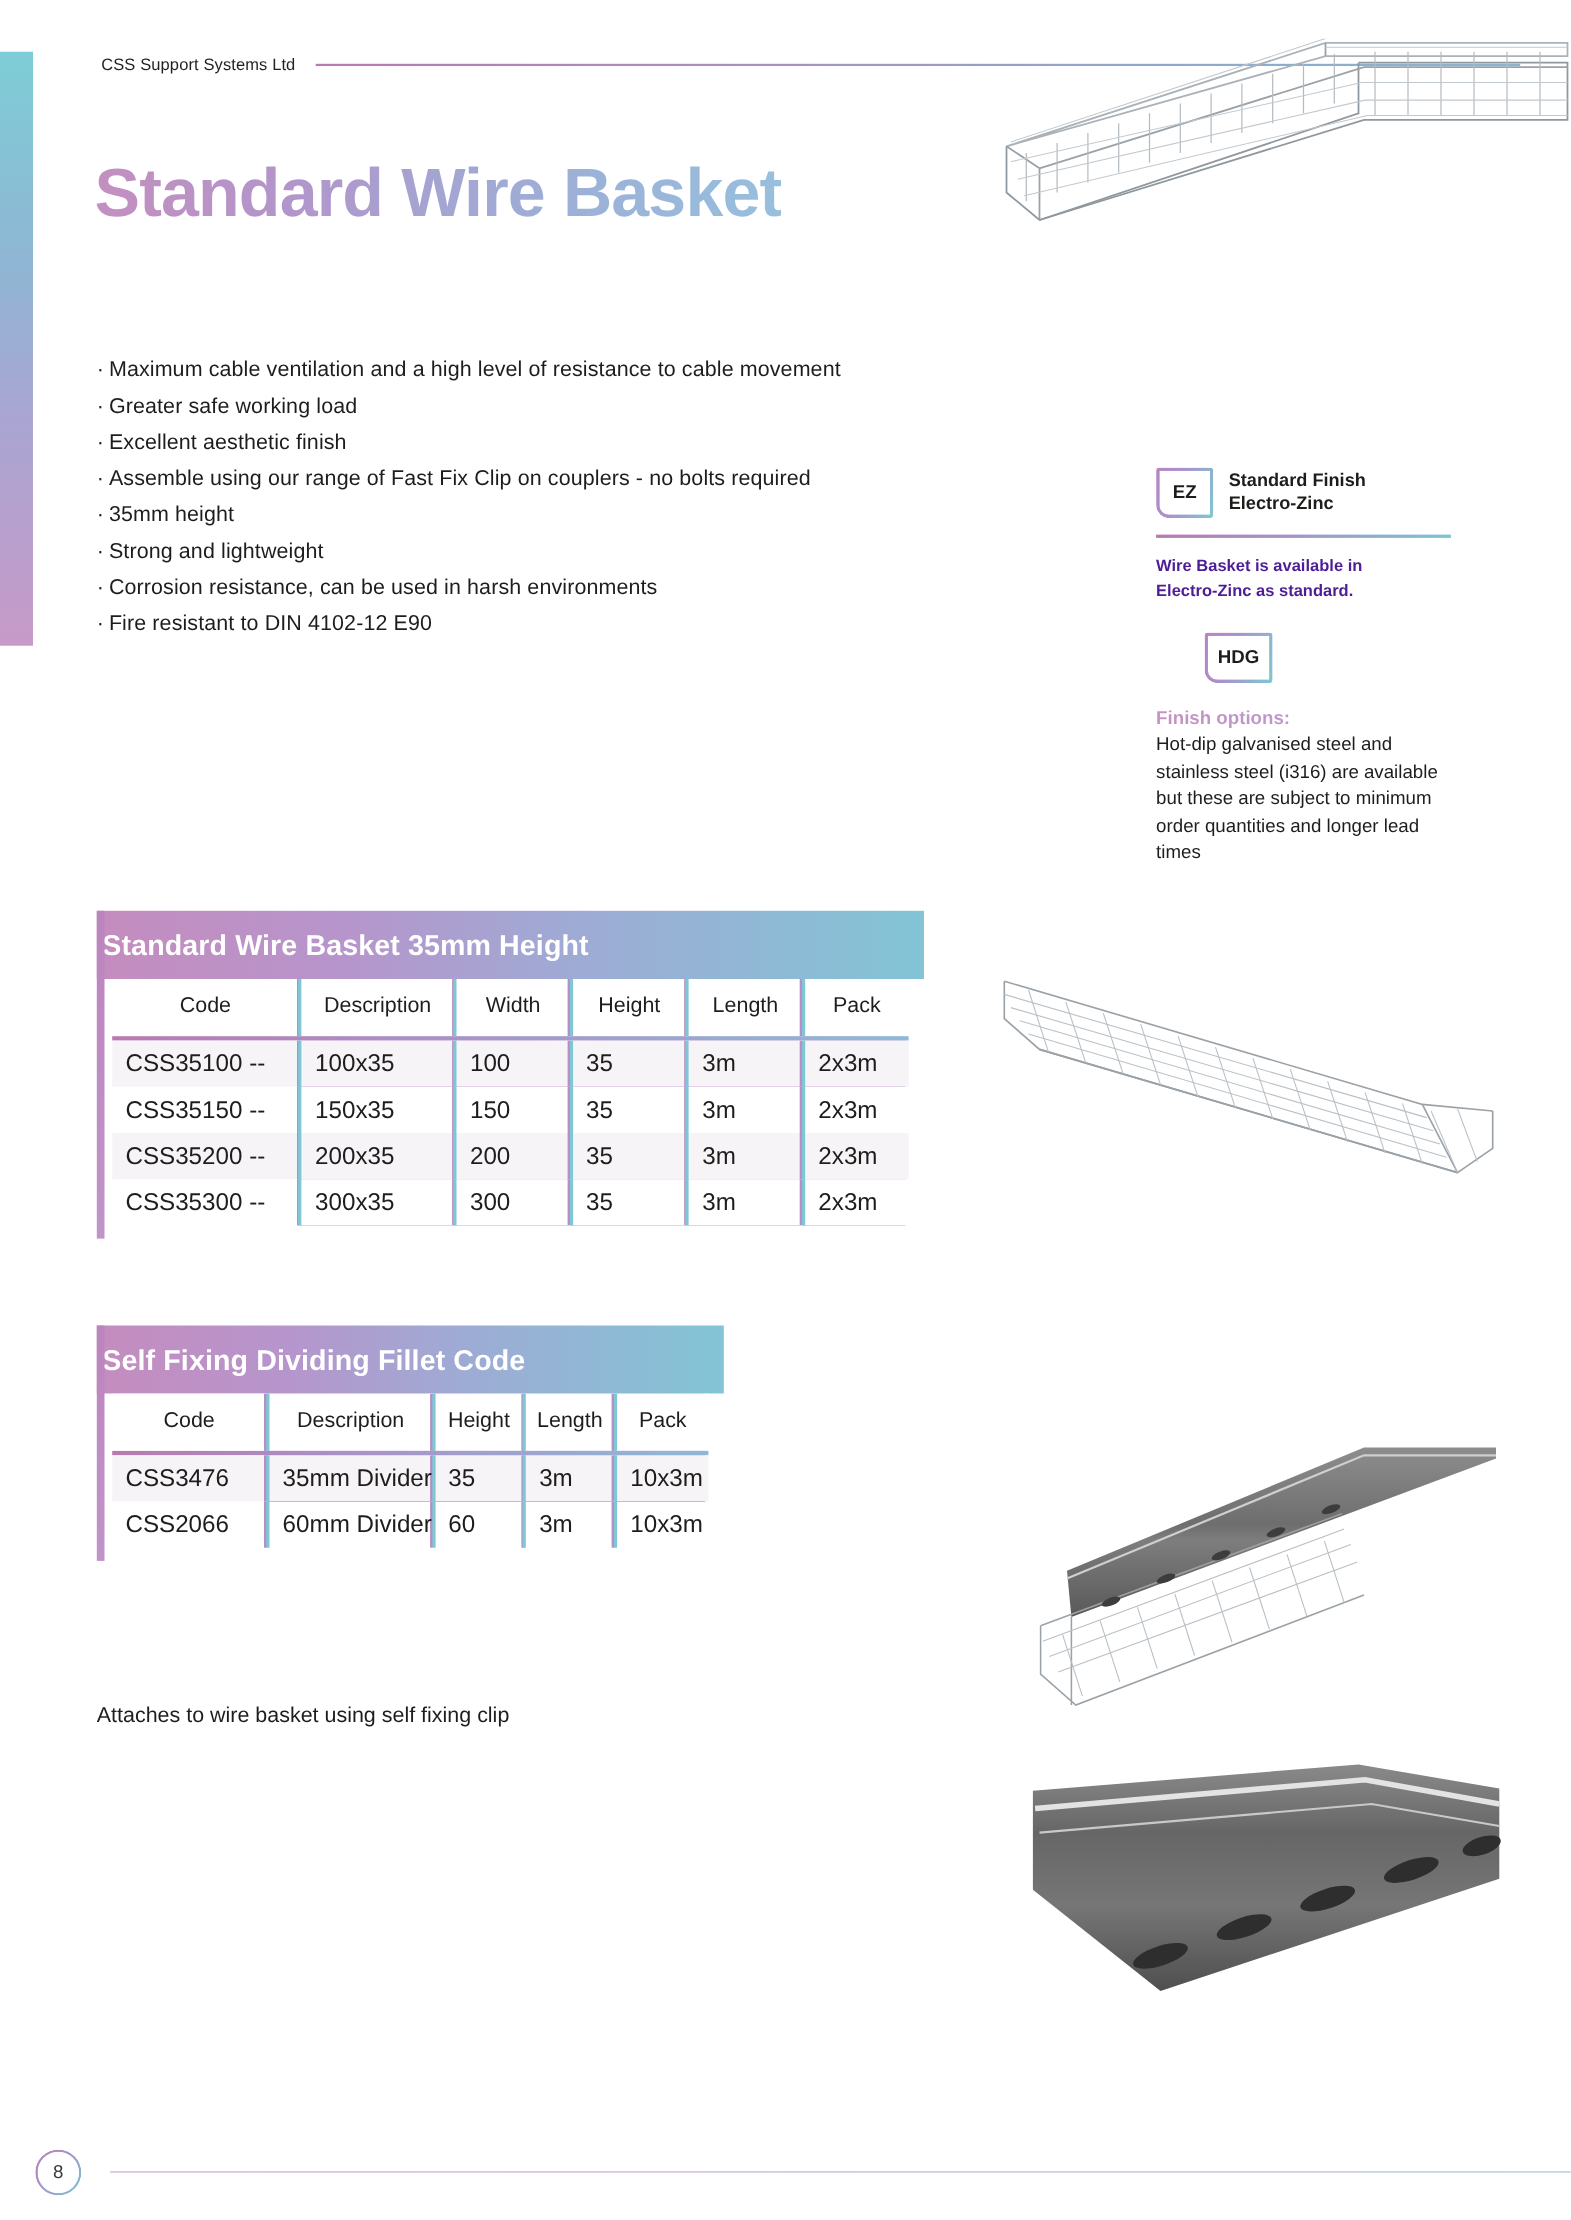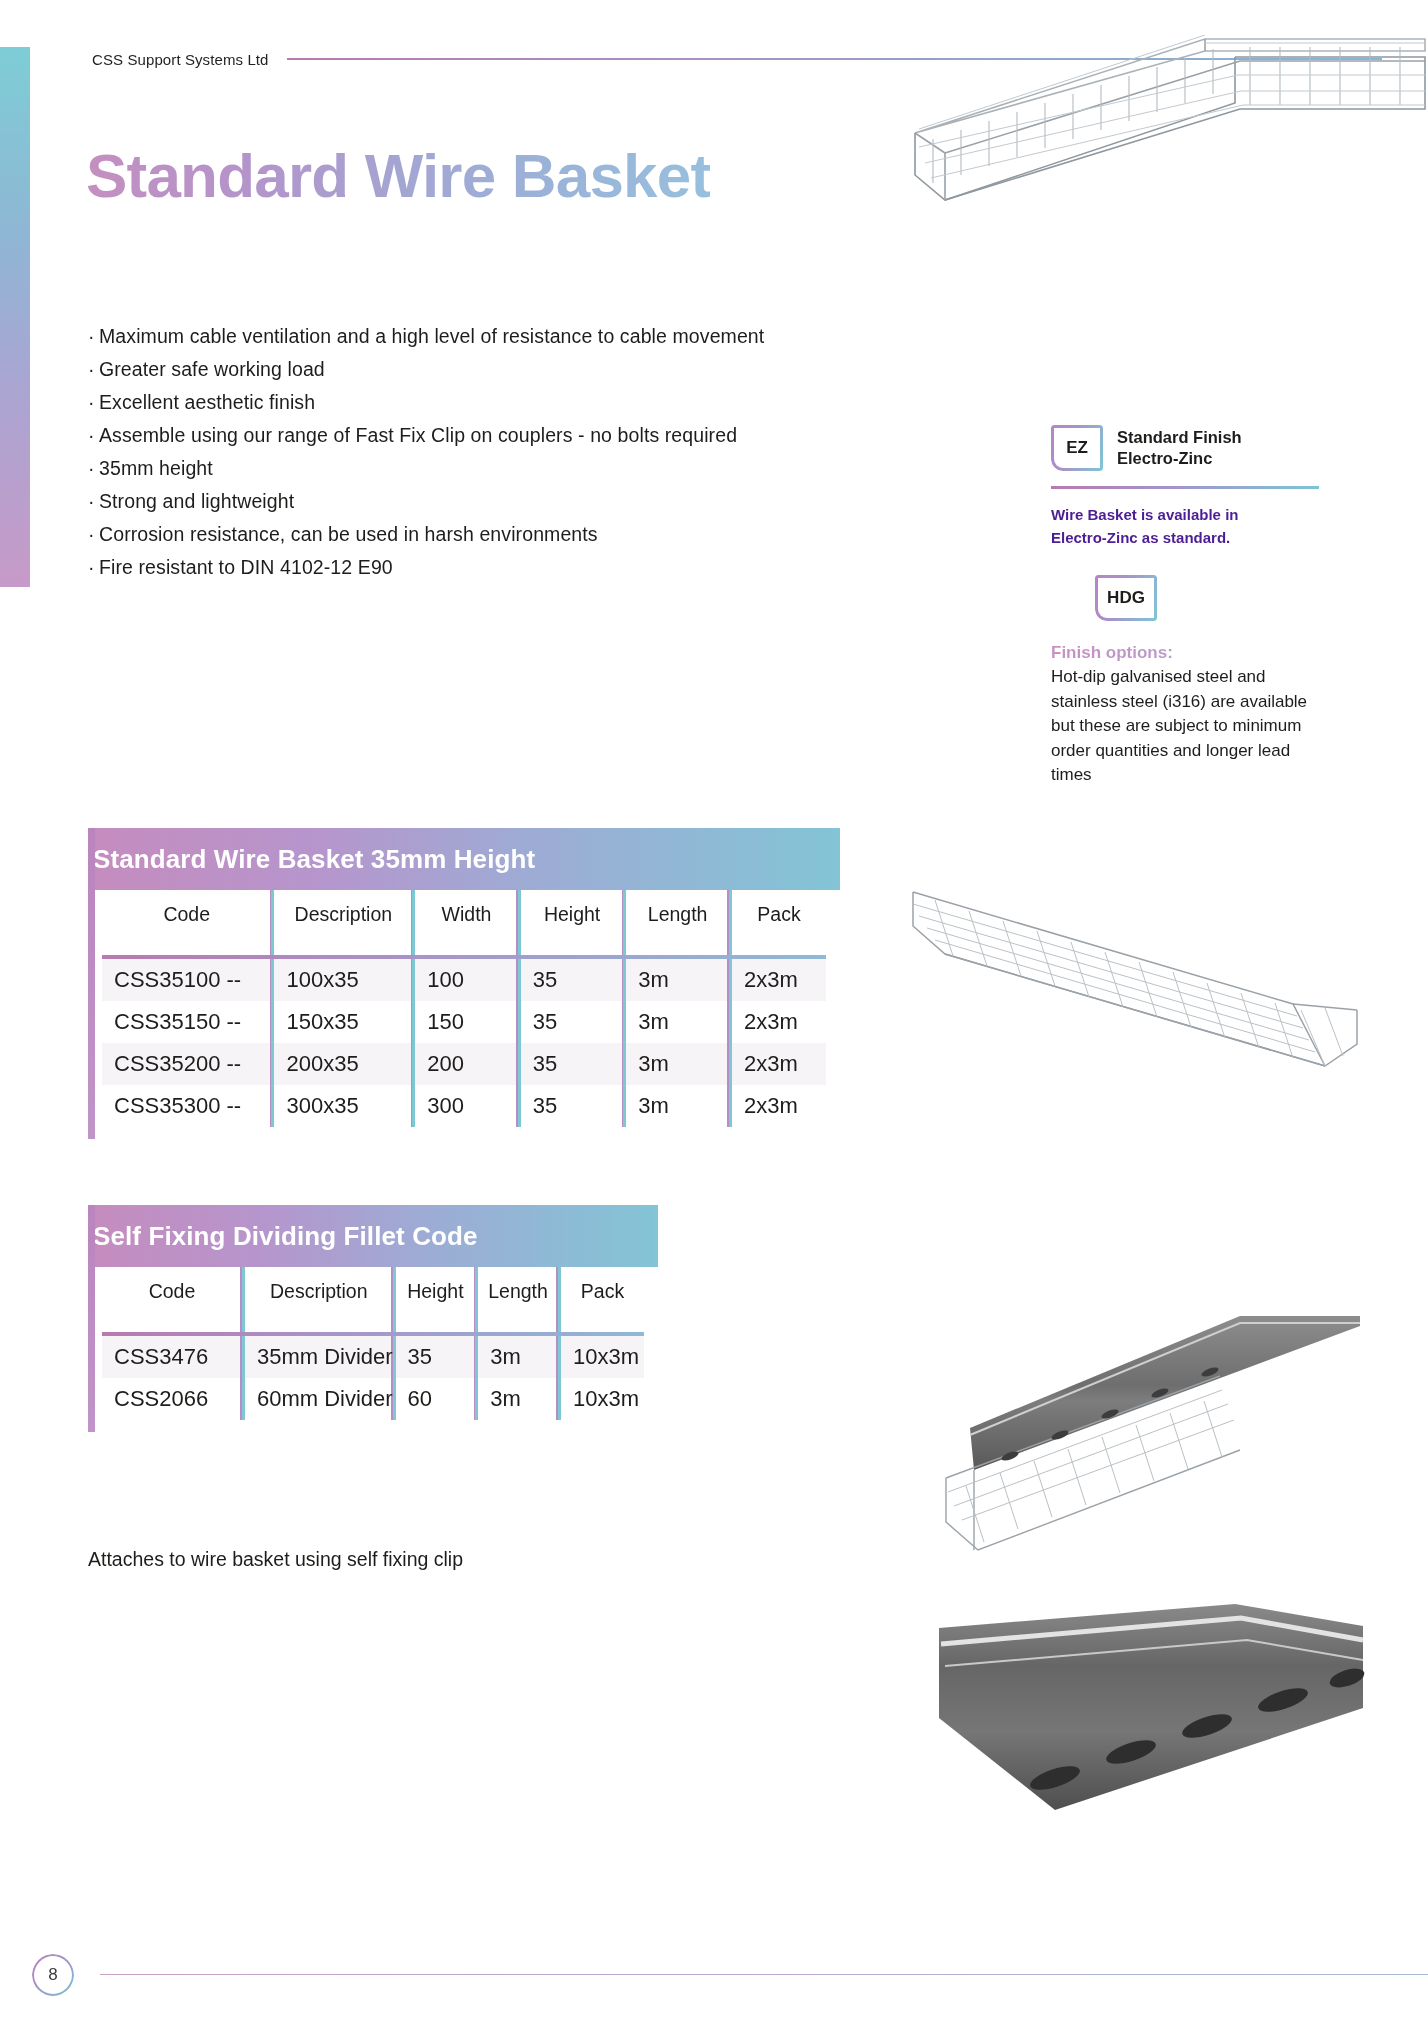--- a/index.html
+++ b/index.html
@@ -97,21 +97,21 @@
   .tbl-block { position: absolute; }
   .tbl-title {
     color: #ffffff; font-size: 26px; font-weight: 700; letter-spacing: .1px;
     padding: 16px 20px 15px 5px;
     background: linear-gradient(90deg, #c58cbe 0%, #b695cc 30%, #9eabd4 58%, #83c4d6 100%);
   }
   .tbl-inner { background: #fff; padding: 0 14px 12px 14px; }
   table { border-collapse: collapse; width: 100%; }
   thead th {
     font-size: 19.5px; font-weight: 400; color: #1d1d1b;
-    padding: 13px 0 29px 0; text-align: center; background: #fff;
+    padding: 13px 0 16px 0; text-align: center; background: #fff;
     white-space: nowrap;
   }
   thead th.left { text-align: center; }
   tbody td {
     font-size: 22px; color: #1d1d1b; padding: 8px 0 8px 12px;
     text-align: left; white-space: nowrap;
   }
   tbody tr.alt td { background: #f7f4f8; }
   .vsep { border-left: 3px solid #7ec7d4; box-shadow: -3px 0 0 #b88cc4; }
   .hrule-row td { padding: 0; height: 4px; }

